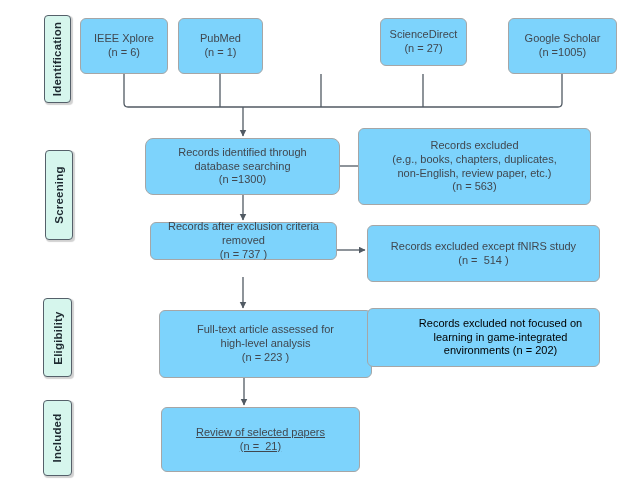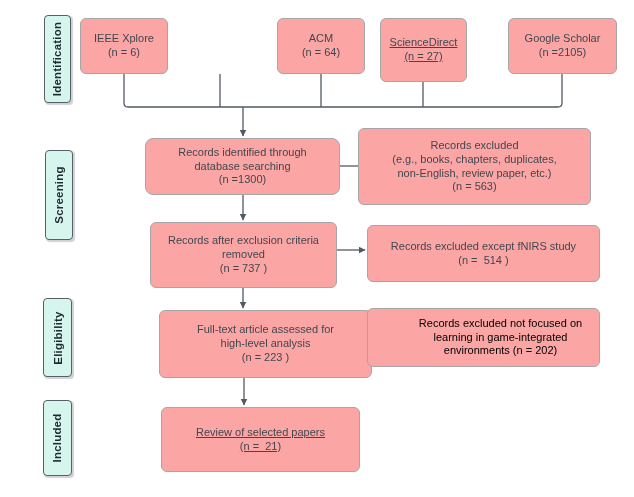--- a/index.html
+++ b/index.html
@@ -17,21 +17,21 @@
   }
   .connectors {
     position: absolute;
     left: 0;
     top: 0;
     pointer-events: none;
   }
   .node {
     position: absolute;
     box-sizing: border-box;
-    background: #fca5a5;
+    background: #7dd3fc;
     border: 1px solid #a6a6a6;
     border-radius: 6px;
     display: flex;
     align-items: center;
     justify-content: center;
     color: #40474f;
     font-size: 11px;
     line-height: 1.25;
   }
   .node .txt {
@@ -63,25 +63,25 @@
   }
   
   .s-ident { left: 44px; top: 15px;  width: 27px; height: 88px; }
   .s-screen{ left: 45px; top: 150px; width: 28px; height: 90px; }
   .s-elig  { left: 43px; top: 298px; width: 29px; height: 79px; }
   .s-incl  { left: 43px; top: 400px; width: 29px; height: 76px; }
   
   .src-ieee   { left: 80px;  top: 18px; width: 88px;  height: 56px; }
   .src-pubmed { left: 178px; top: 18px; width: 85px;  height: 56px; }
   .src-acm    { left: 277px; top: 18px; width: 88px;  height: 56px; }
-  .src-sd     { left: 380px; top: 18px; width: 87px;  height: 64px; text-decoration: underline; }
+  .src-sd     { left: 380px; top: 18px; width: 87px;  height: 48px; }
   .src-gs     { left: 508px; top: 18px; width: 109px; height: 56px; }
   
   .p-identified { left: 145px; top: 138px; width: 195px; height: 57px; border-radius: 8px; }
-  .p-after      { left: 150px; top: 222px; width: 187px; height: 66px; }
+  .p-after      { left: 150px; top: 222px; width: 187px; height: 38px; }
   .p-fulltext   { left: 159px; top: 310px; width: 213px; height: 68px; }
   .p-review     { left: 161px; top: 407px; width: 199px; height: 65px; text-decoration: underline; }
   
   .x-general { left: 358px; top: 128px; width: 233px; height: 77px; }
   .x-fnirs   { left: 367px; top: 225px; width: 233px; height: 57px; }
   .x-game    { left: 367px; top: 308px; width: 233px; height: 59px; padding-left: 34px; }
 </style>
 </head>
 <body>
 
@@ -120,31 +120,31 @@
     <span class="stage-text">Eligibility</span>
   </div>
   <div class="stage s-incl">
     <span class="stage-text">Included</span>
   </div>
 
   <div class="node src-ieee">
     <span class="txt">IEEE Xplore
 (n = 6)</span>
   </div>
-  <div class="node src-acm">
-    <span class="txt">ACM
-(n = 64)</span>
+  <div class="node src-pubmed">
+    <span class="txt">PubMed
+(n = 1)</span>
   </div>
   <div class="node src-sd">
     <span class="txt">ScienceDirect
 (n = 27)</span>
   </div>
   <div class="node src-gs">
     <span class="txt">Google Scholar
-(n =2105)</span>
+(n =1005)</span>
   </div>
 
   <div class="node p-identified">
     <span class="txt">Records identified through
 database searching
 (n =1300)</span>
   </div>
   <div class="node p-after">
     <span class="txt">Records after exclusion criteria
 removed

